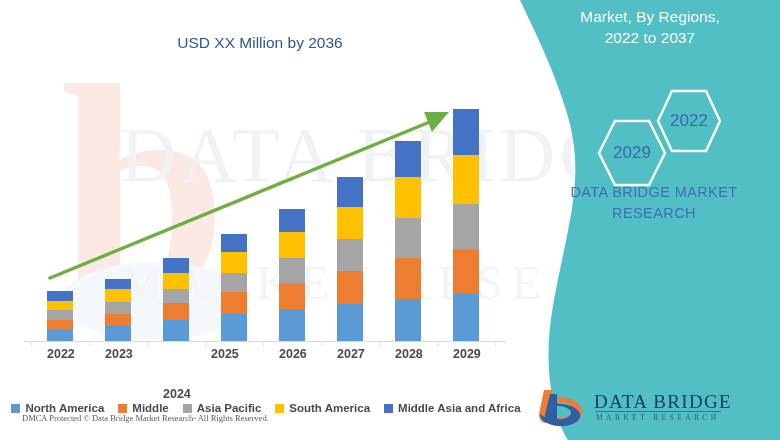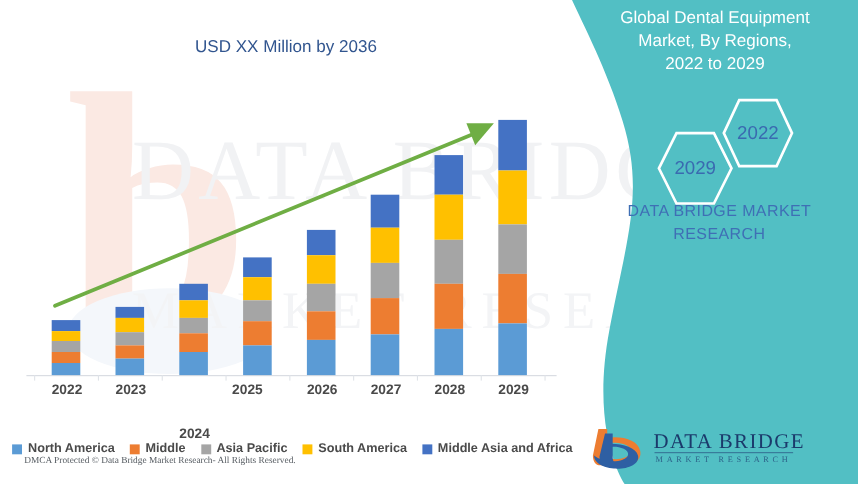--- a/index.html
+++ b/index.html
@@ -247,23 +247,22 @@
   <div class="wm-text">DATA BRIDGE</div>
   <div class="wm-text2">MARKET RESEARCH</div>
 
   <div class="teal-panel">
     <svg width="284" height="440" viewBox="0 0 284 440">
       <path d="M24,0 L284,0 L284,440 L72,440 C72,440 40,395 58,300 C74,215 90,175 70,110 C56,64 34,22 24,0 Z" fill="#52BFC4"></path>
     </svg>
   </div>
 
   <div class="panel-heading">
-    <div>Global Dental Equipment</div>
     <div>Market, By Regions,</div>
-    <div>2022 to 2029</div>
+    <div>2022 to 2037</div>
   </div>
 
   <div class="hex hex-2022">
     <svg width="68" height="66" viewBox="0 0 68 66">
       <polygon points="17,3 51,3 65,33 51,63 17,63 3,33" fill="none" stroke="#ffffff" stroke-width="2.4"></polygon>
     </svg>
     <div class="hex-label">2022</div>
   </div>
 
   <div class="hex hex-2029">

